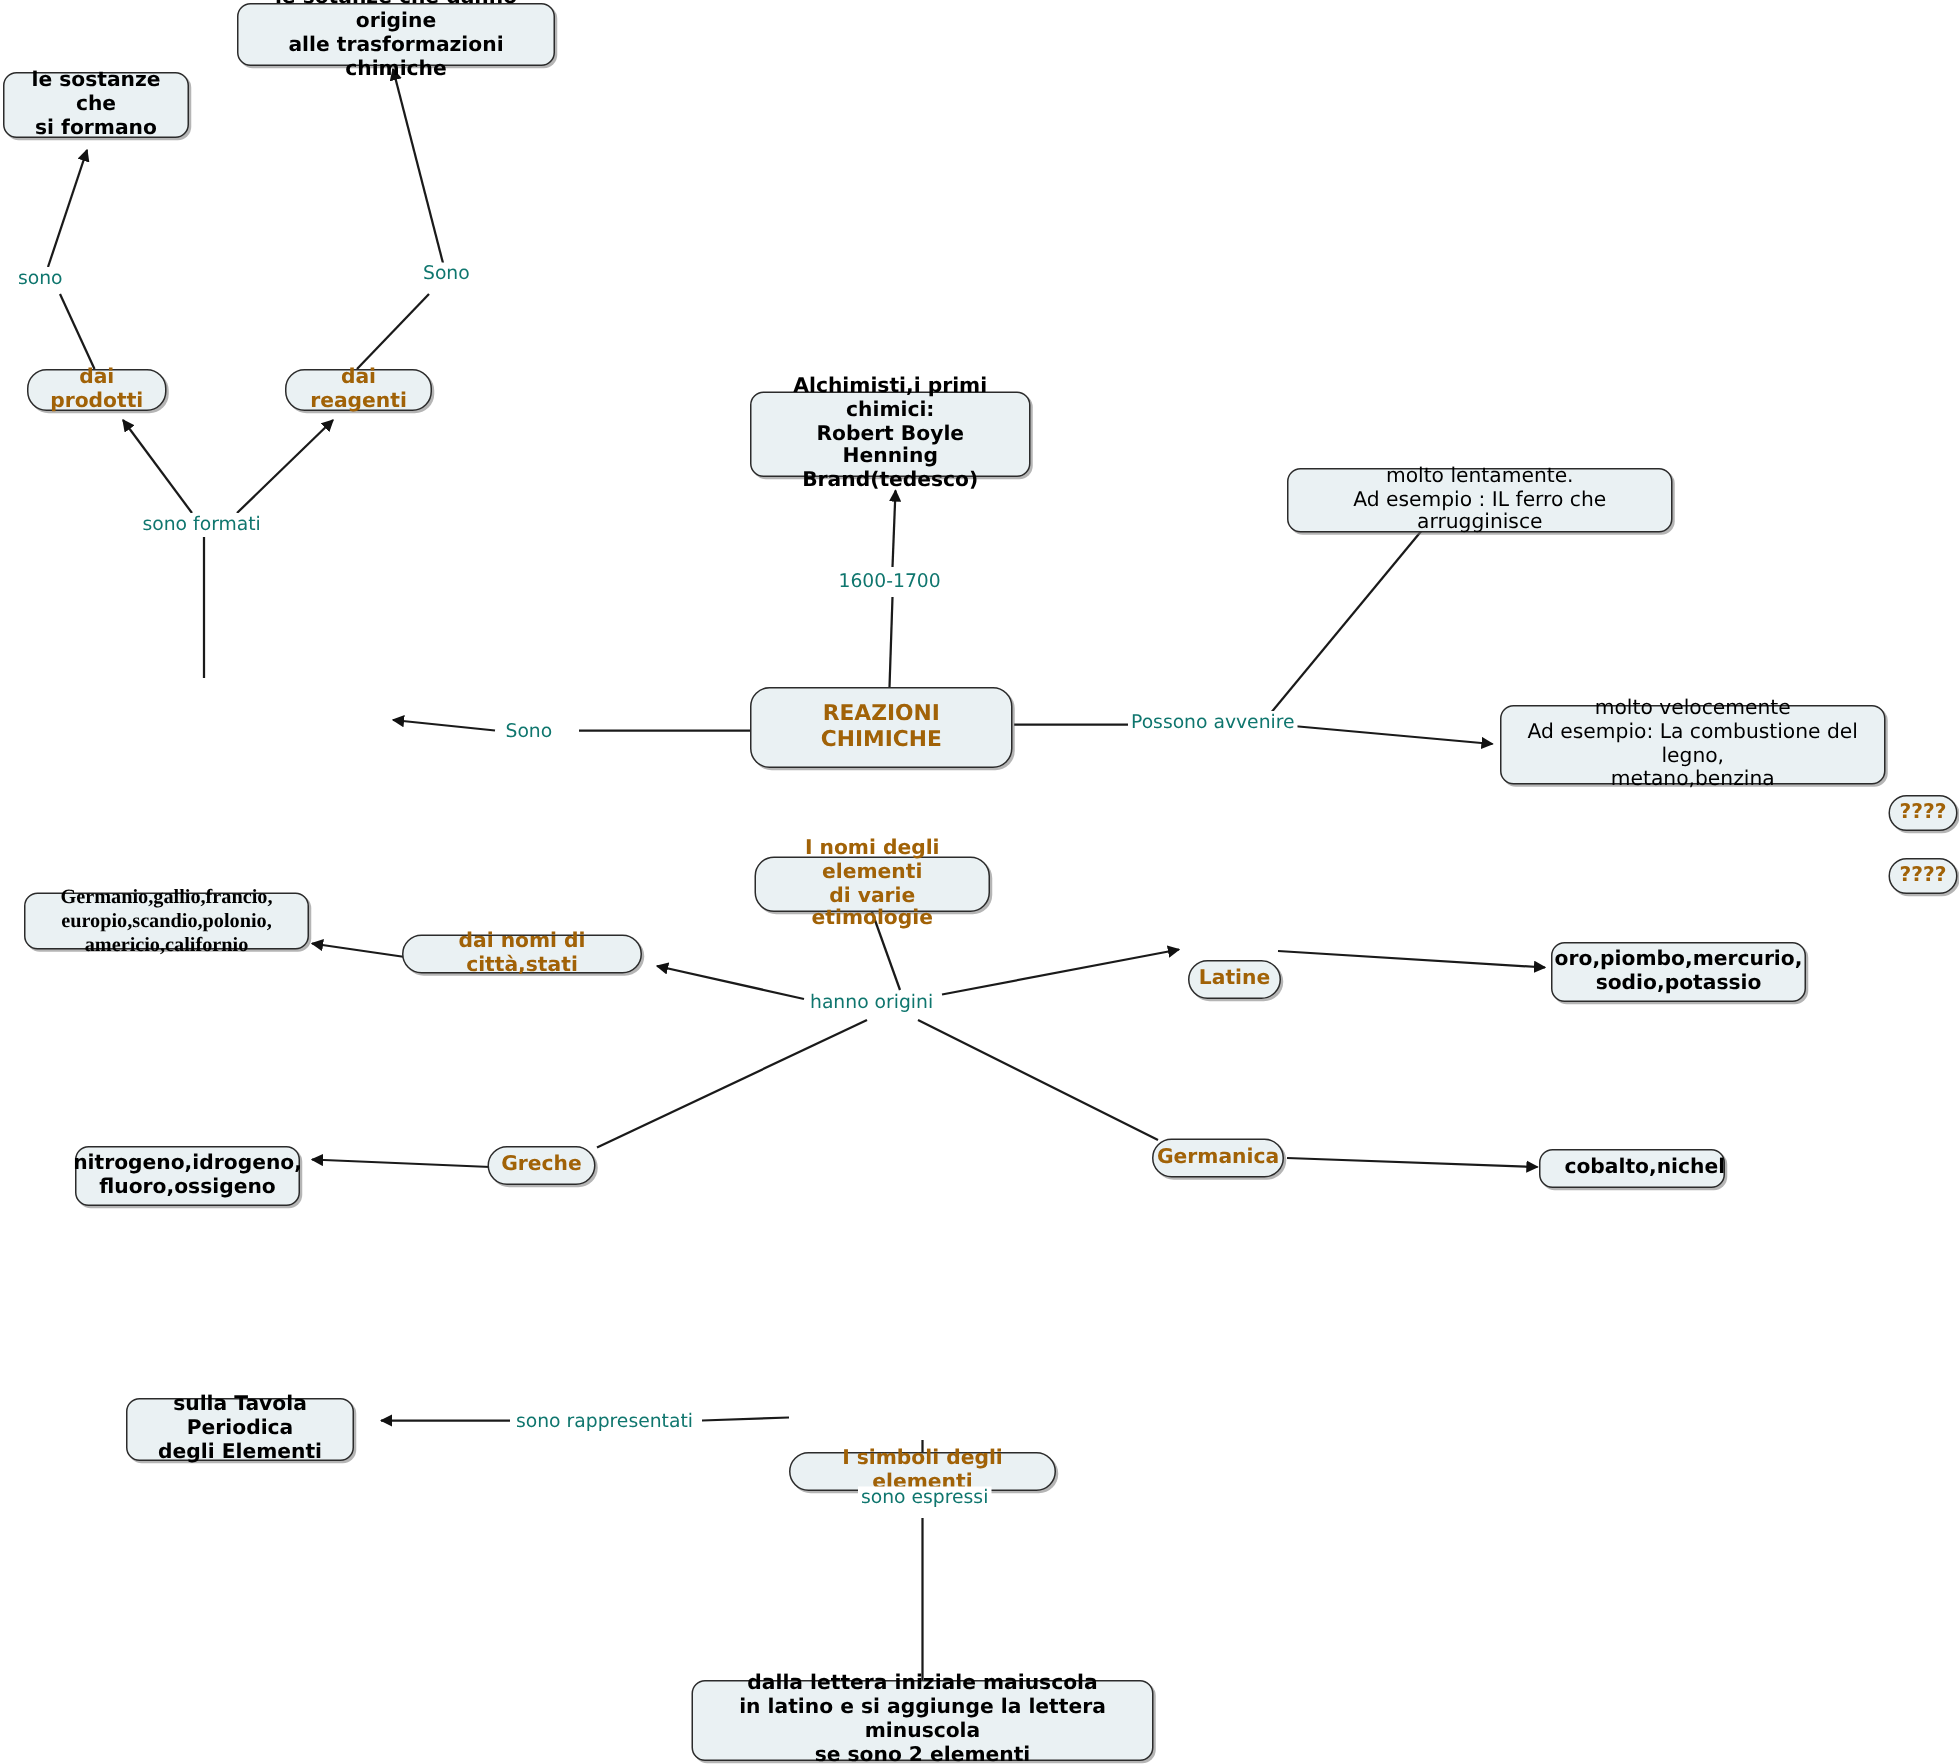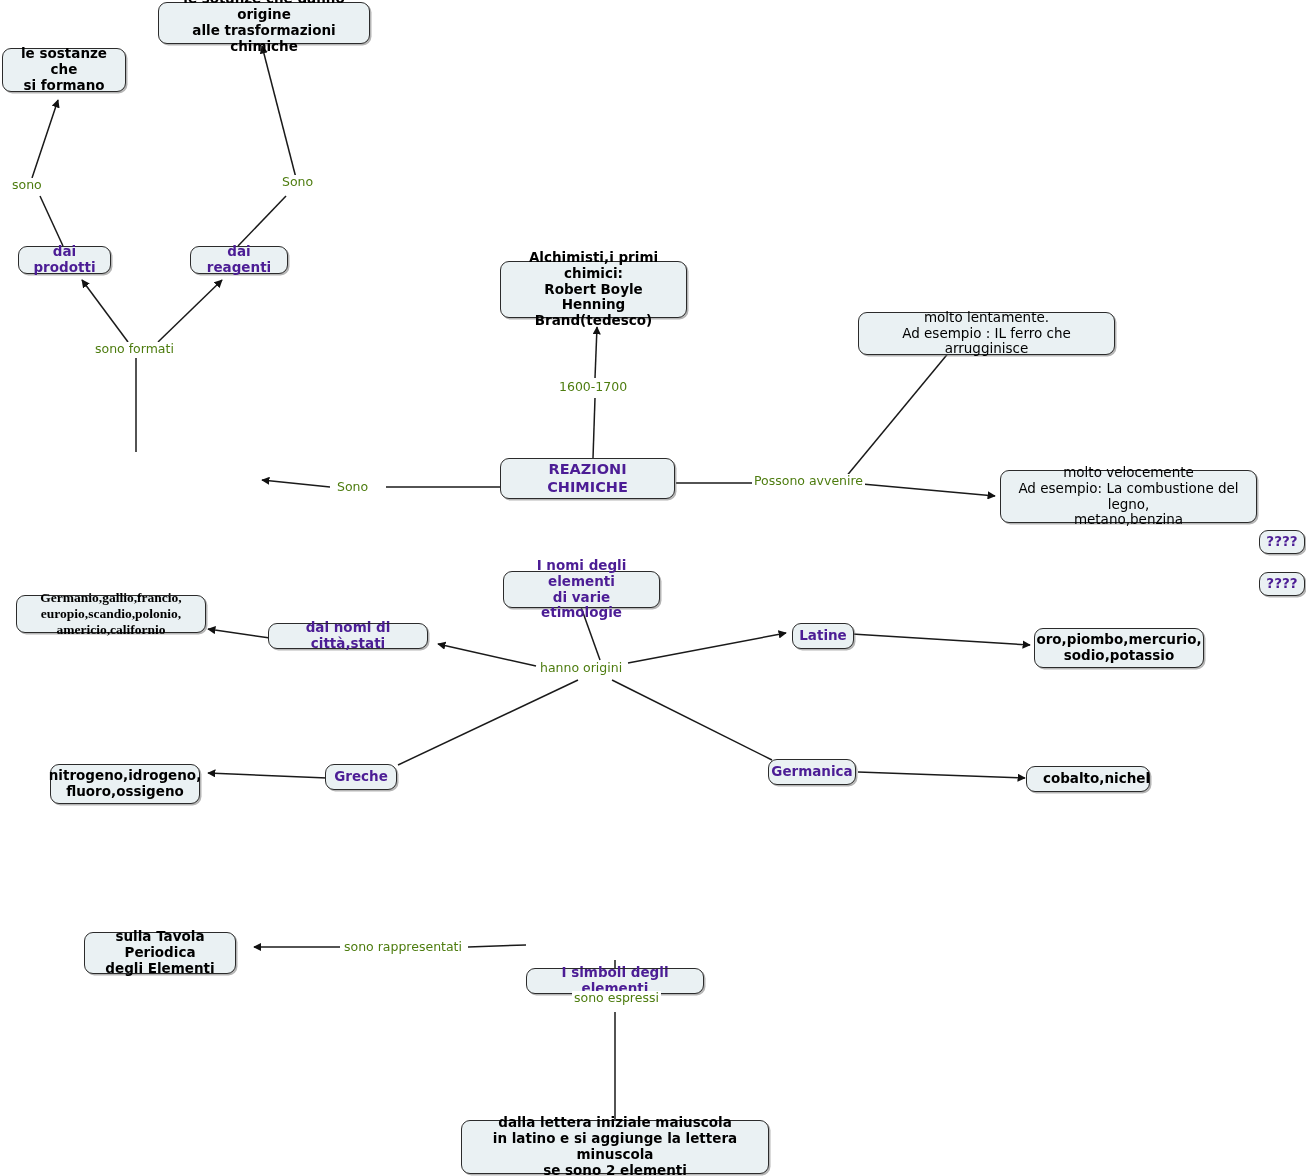--- a/index.html
+++ b/index.html
@@ -37,32 +37,33 @@
     text-align: center;
     color: #000000;
     font-weight: bold;
     font-size: 13.5px;
     line-height: 1.18;
     padding: 3px 7px;
     box-shadow: 1.5px 1.5px 0px rgba(120,120,120,0.55);
     white-space: pre-line;
   }
   .node.red {
-    color: #4c1d95;
+    color: #a16207;
+    border-radius: 13px;
   }
   .node.plain {
     font-weight: normal;
     font-size: 13.5px;
   }
   .linklabel {
     position: absolute;
     font-family: "DejaVu Sans", sans-serif;
     font-size: 12.5px;
     font-weight: normal;
-    color: #4d7c0f;
+    color: #0f766e;
     background: #ffffff;
     white-space: nowrap;
     padding: 0 2px;
     line-height: 1.1;
   }
 </style>
 </head>
 <body>
 
 <div id="canvas">
@@ -138,21 +139,21 @@
 
   <div class="linklabel" style="left:93px; top:342px;">sono formati</div>
 
 
   <div class="node" style="left:500px; top:261px; width:187px; height:57px;">Alchimisti,i primi chimici:
 Robert Boyle
 Henning Brand(tedesco)</div>
 
   <div class="linklabel" style="left:557px; top:380px;">1600-1700</div>
 
-  <div class="node red" style="left:500px; top:458px; width:175px; height:41px; font-size:14.5px;">REAZIONI CHIMICHE</div>
+  <div class="node red" style="left:500px; top:458px; width:175px; height:54px; font-size:14.5px;">REAZIONI CHIMICHE</div>
 
   <div class="linklabel" style="left:335px; top:480px;">Sono</div>
 
   <div class="linklabel" style="left:752px; top:474px;">Possono avvenire</div>
 
   <div class="node plain" style="left:1000px; top:470px; width:257px; height:53px;">molto velocemente
 Ad esempio: La combustione del legno,
 metano,benzina</div>
 
   <div class="node plain" style="left:858px; top:312px; width:257px; height:43px;">molto lentamente.
@@ -171,21 +172,21 @@
 
   <div class="node" style="left:16px; top:595px; width:190px; height:38px;font-family:Liberation Serif, serif;">Germanio,gallio,francio,
 europio,scandio,polonio,
 americio,californio</div>
 
   <div class="node red" style="left:325px; top:764px; width:72px; height:26px;">Greche</div>
 
   <div class="node" style="left:50px; top:764px; width:150px; height:40px;">nitrogeno,idrogeno,
 fluoro,ossigeno</div>
 
-  <div class="node red" style="left:792px; top:623px; width:62px; height:26px;">Latine</div>
+  <div class="node red" style="left:792px; top:640px; width:62px; height:26px;">Latine</div>
 
   <div class="node" style="left:1034px; top:628px; width:170px; height:40px;">oro,piombo,mercurio,
 sodio,potassio</div>
 
   <div class="node red" style="left:768px; top:759px; width:88px; height:26px;">Germanica</div>
 
   <div class="node" style="left:1026px; top:766px; width:124px; height:26px;padding-left:24px;">cobalto,nichel</div>
 
   <div class="node red" style="left:526px; top:932px; width:178px; height:26px;margin-top:36px;">I simboli degli elementi</div>
 

